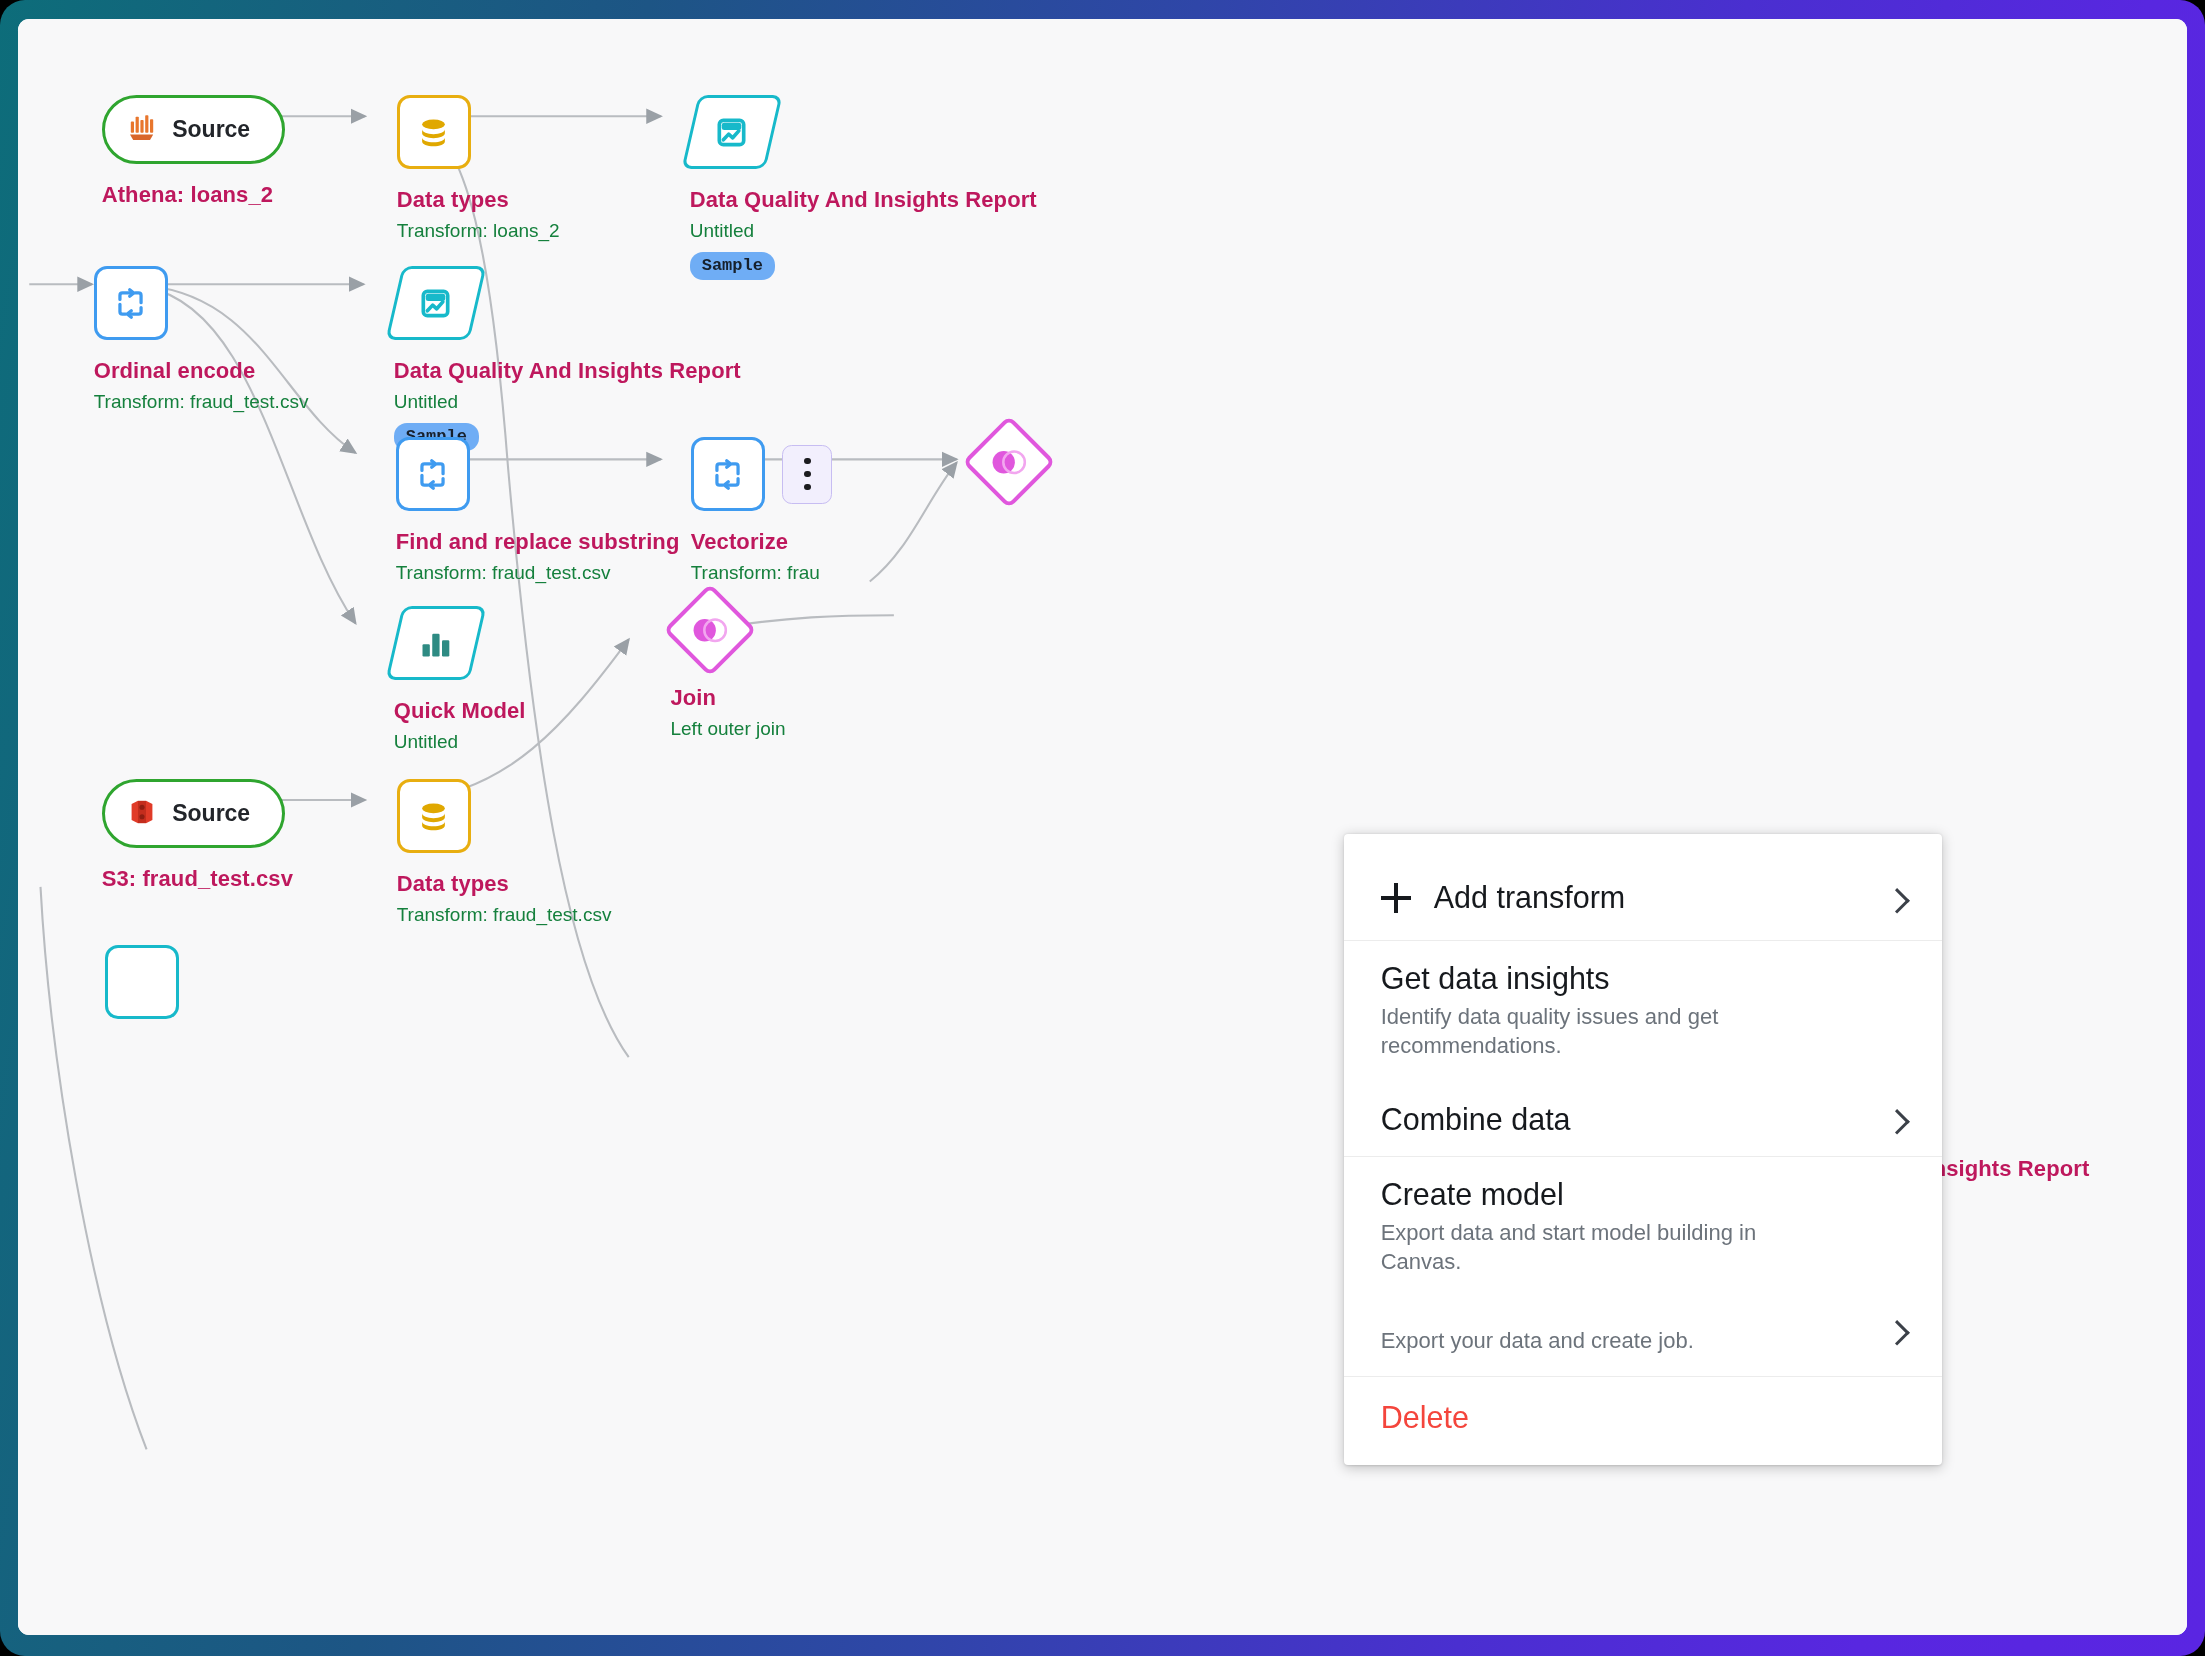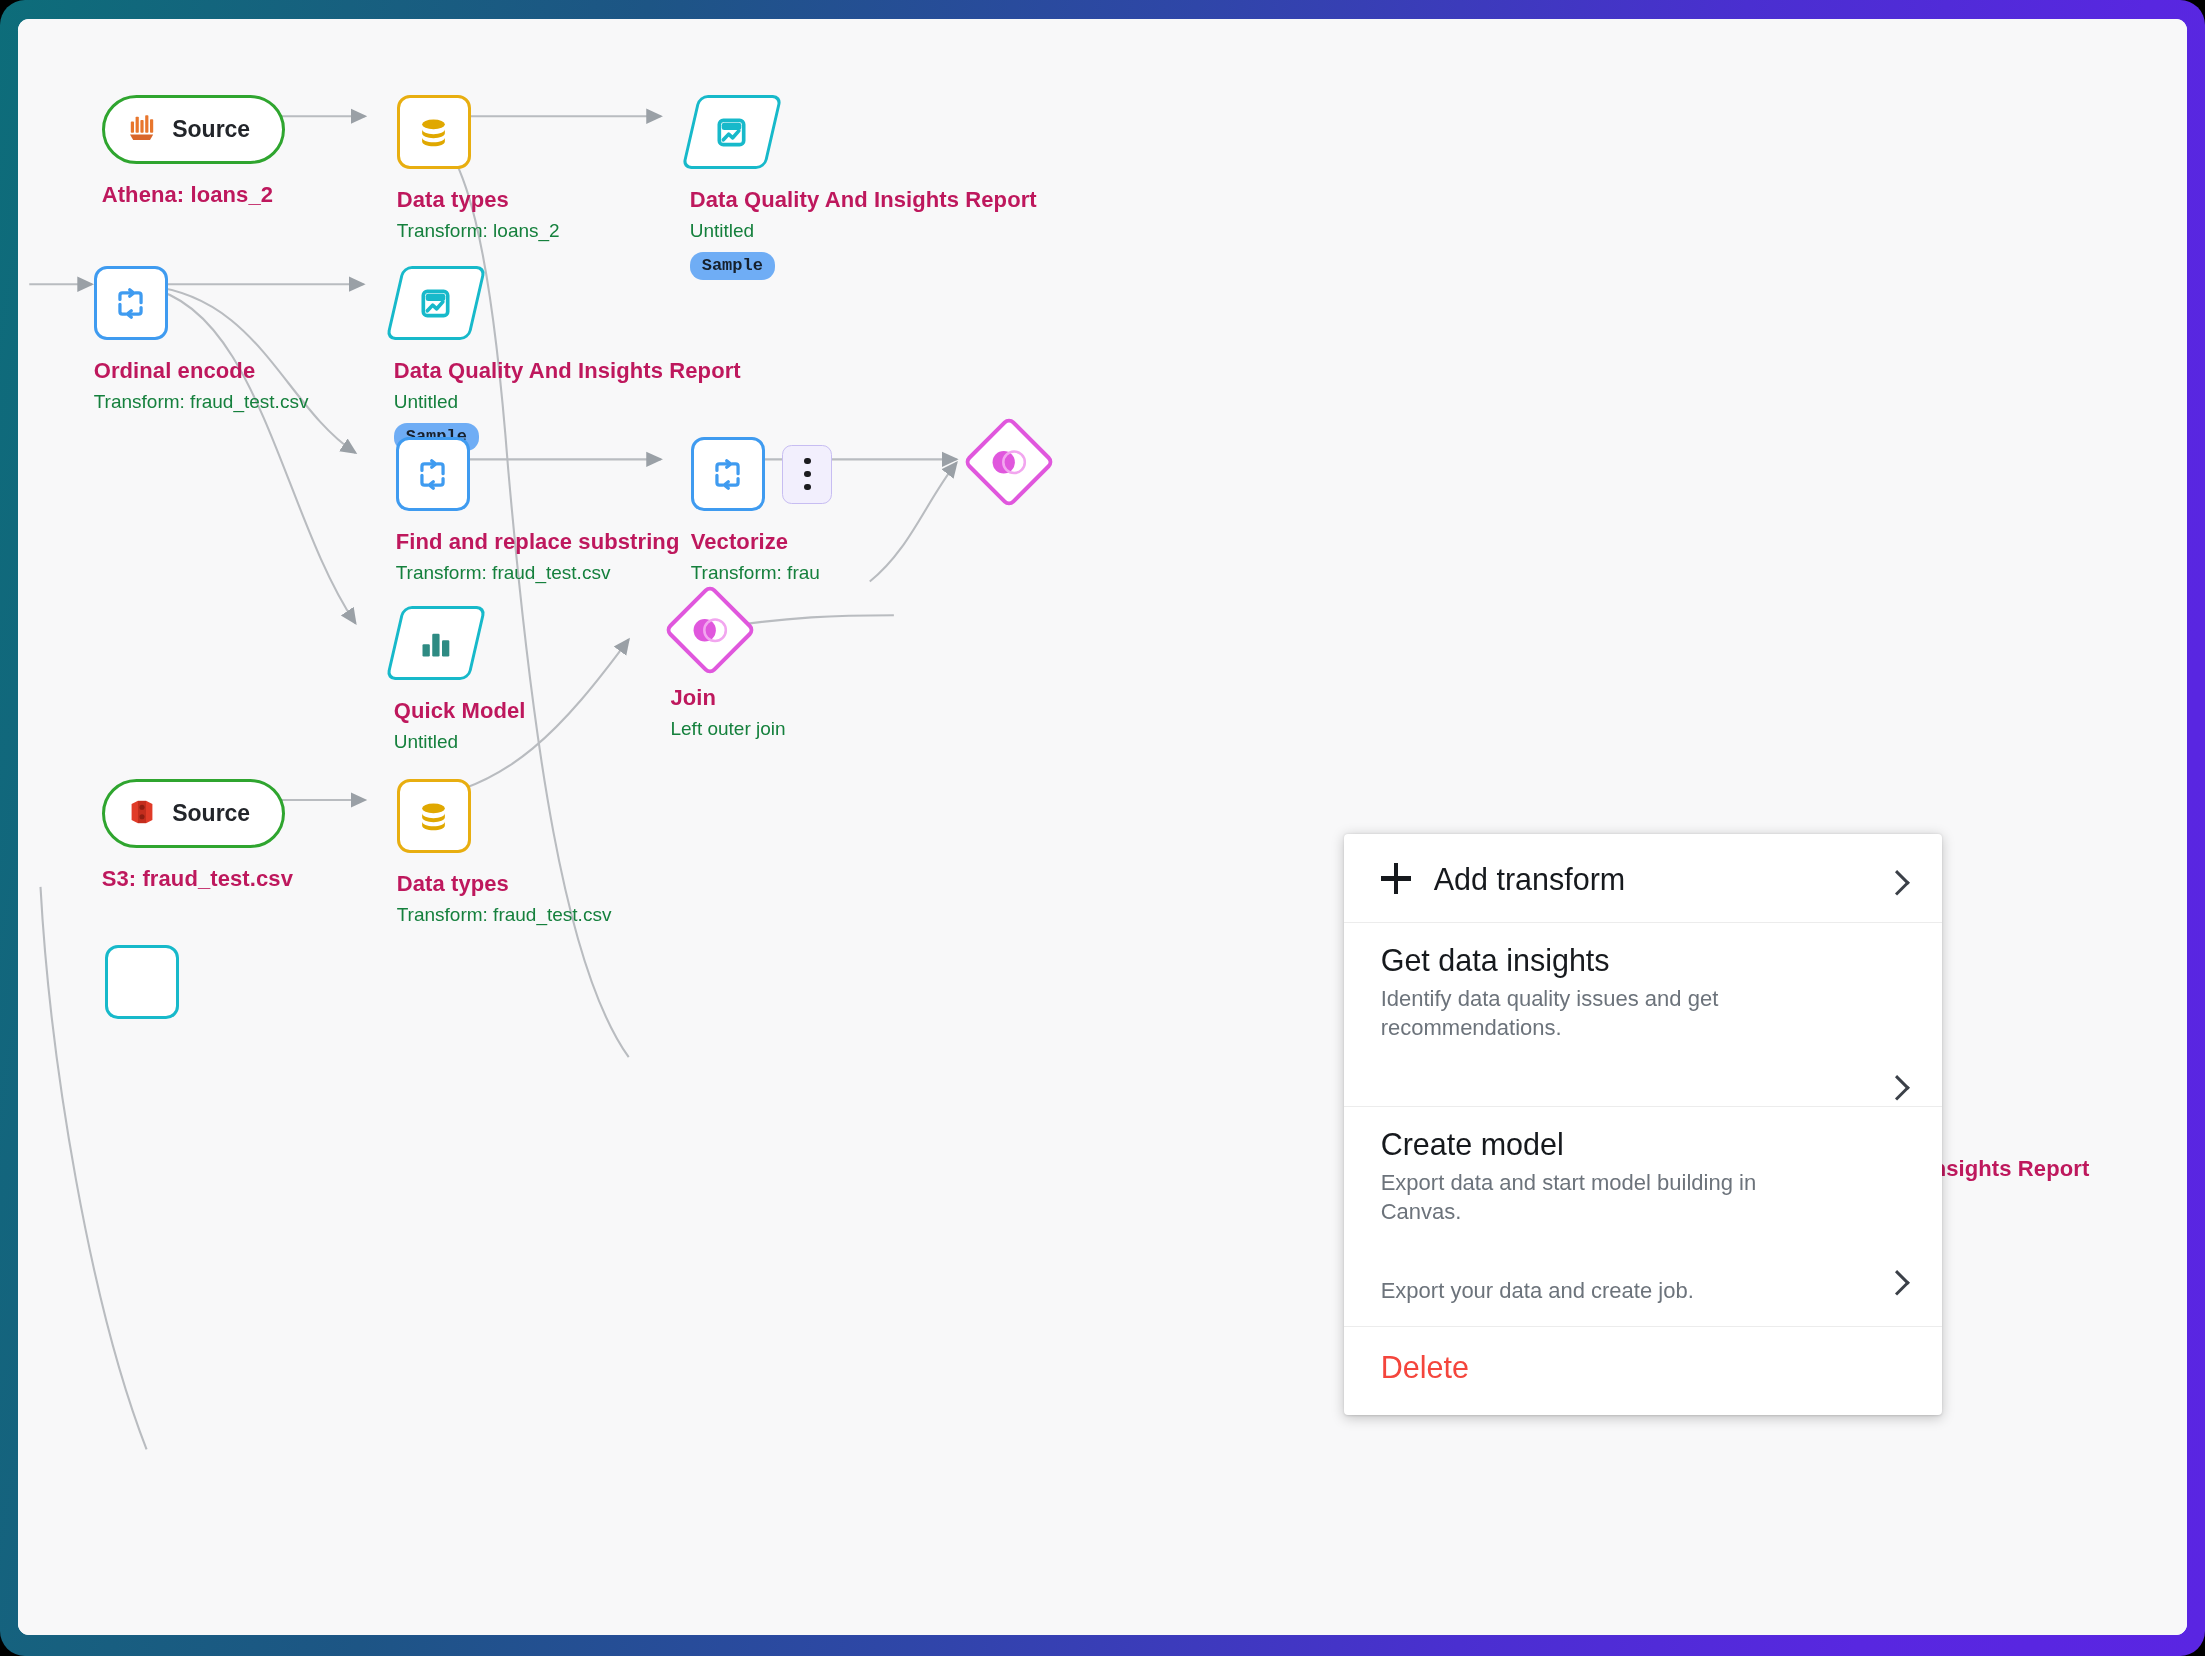--- a/index.html
+++ b/index.html
@@ -128,21 +128,21 @@
     box-shadow: 0 2.4px 13px rgba(0,0,0,.22), 0 0.8px 2.4px rgba(0,0,0,.12);
     overflow: hidden;
     z-index: 40;
   }
   .ctx-sec + .ctx-sec { border-top: 1.6px solid #ececec; }
   .ctx-row {
     position: relative;
     padding: 21px 37px 21px 37px;
     cursor: default;
   }
-  .ctx-row.header { padding: 29px 37px 27px 37px; display:flex; align-items:flex-start; gap: 22.5px; }
+  .ctx-row.header { padding: 29px 37px 27px 37px; display:flex; align-items:flex-end; gap: 22.5px; margin-top: 18px; }
   .ctx-title {
     font-size: 30.5px; color: #16191d; font-weight: 400; line-height: 1.05;
   }
   .ctx-title.danger { color: #f4453c; }
   .ctx-desc {
     font-size: 22px; color: #6c737b; font-weight: 400;
     line-height: 1.33; margin-top: 8px; max-width: 450px;
   }
   .chev {
     position: absolute; right: 42px; top: 50%;
@@ -438,20 +438,21 @@
             <span class="chev"></span>
           </div>
         </div>
 
         <div class="ctx-sec">
           <div class="ctx-row">
             <div class="ctx-title">Get data insights</div>
             <div class="ctx-desc">Identify data quality issues and get recommendations.</div>
           </div>
           <div class="ctx-row">
+            <div class="ctx-title">Combine data</div>
             <span class="chev"></span>
           </div>
         </div>
 
         <div class="ctx-sec">
           <div class="ctx-row">
             <div class="ctx-title">Create model</div>
             <div class="ctx-desc">Export data and start model building in Canvas.</div>
           </div>
           <div class="ctx-row">

